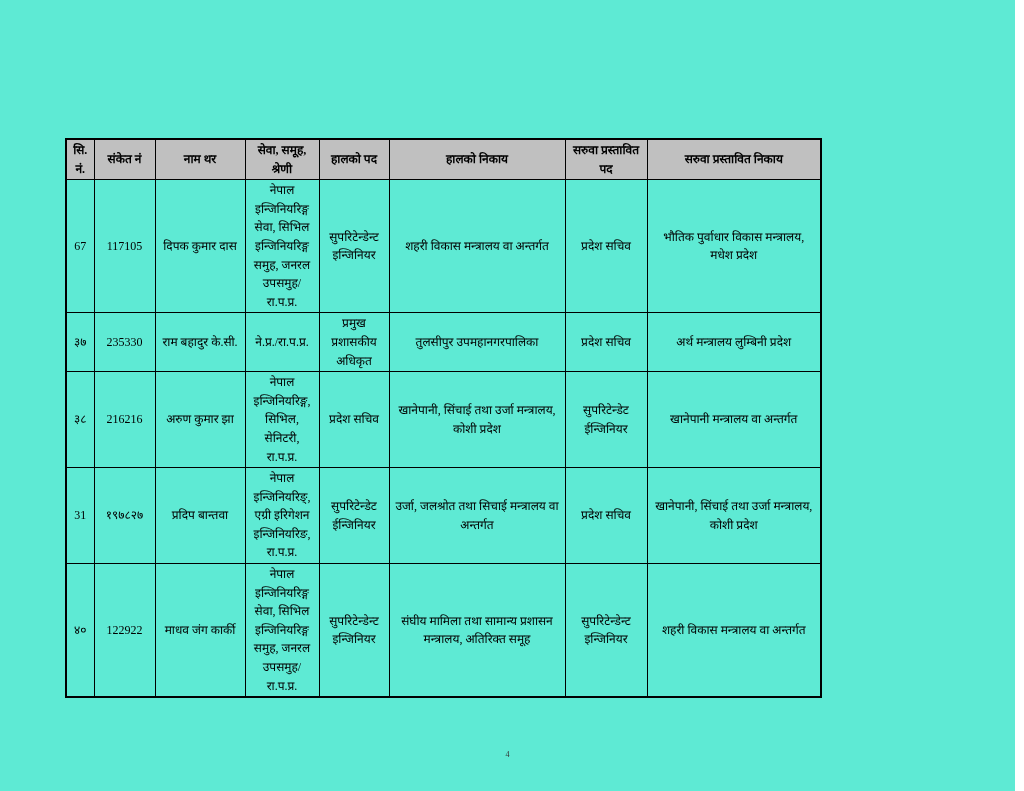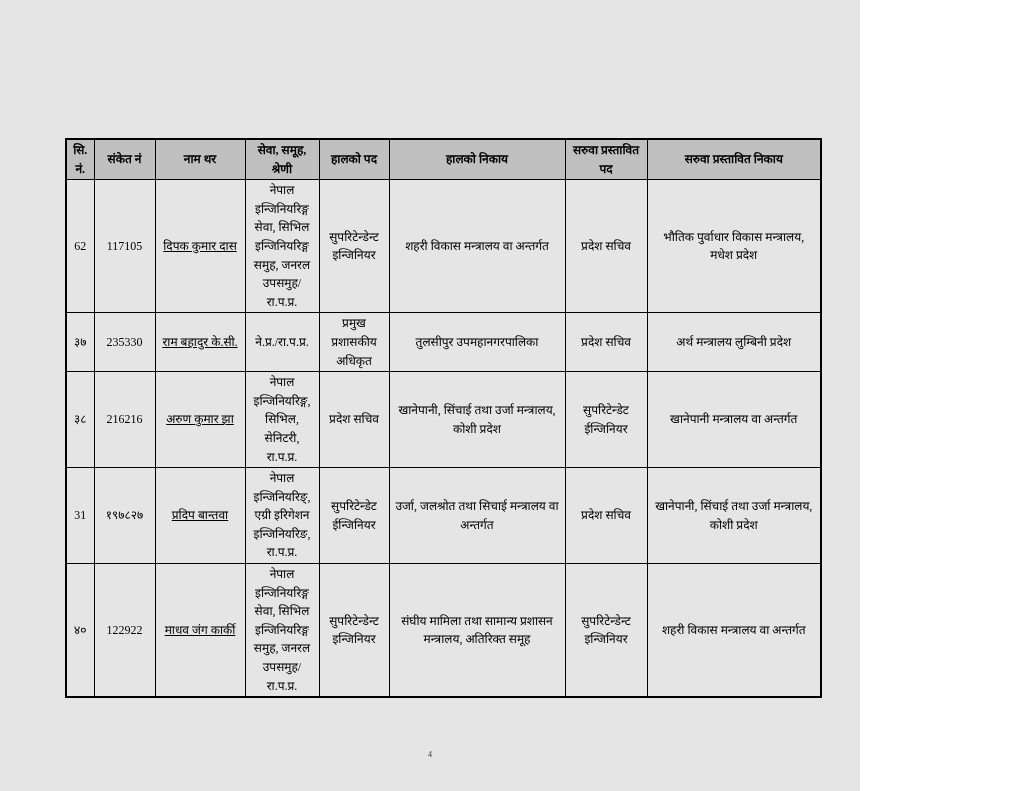--- a/index.html
+++ b/index.html
@@ -5,22 +5,22 @@
   * { box-sizing: border-box; }
   html, body {
     margin: 0; padding: 0;
     width: 1024px; height: 791px;
     background: #ffffff;
     font-family: "Liberation Serif", "DejaVu Serif", serif;
     color: #000000;
   }
   .page {
     position: relative;
-    width: 860px; height: 791px;
-    background: #e5e5e5;
+    width: 1015px; height: 791px;
+    background: #5eead4;
     overflow: hidden;
   }
   table.doc-table {
     position: absolute;
     left: 65px; top: 138px;
     width: 755px;
     border-collapse: collapse;
     table-layout: fixed;
     border: 2px solid #000000;
   }
@@ -33,21 +33,21 @@
     vertical-align: middle;
     padding: 1px 3px;
     overflow: hidden;
     word-wrap: break-word;
   }
   table.doc-table thead th {
     background: #c0c0c0;
     font-weight: bold;
     height: 38px;
   }
-  td.cell-name { text-align: left; padding-left: 4px; text-decoration: underline; }
+  td.cell-name { text-align: left; padding-left: 4px; }
   tr.row-0 { height: 119px; }
   tr.row-1 { height: 55px; }
   tr.row-2 { height: 77px; }
   tr.row-3 { height: 94px; }
   tr.row-4 { height: 113px; }
   .page-number {
     position: absolute;
     left: 0; right: 0;
     top: 750px;
     text-align: center;
@@ -78,21 +78,21 @@
         <th>नाम थर</th>
         <th>सेवा, समूह, श्रेणी</th>
         <th>हालको पद</th>
         <th>हालको निकाय</th>
         <th>सरुवा प्रस्तावित पद</th>
         <th>सरुवा प्रस्तावित निकाय</th>
       </tr>
     </thead>
     <tbody>
       <tr class="row-0">
-        <td class="cell-sn">62</td>
+        <td class="cell-sn">67</td>
         <td class="cell-code">117105</td>
         <td class="cell-name">दिपक कुमार दास</td>
         <td class="cell-service">नेपाल इन्जिनियरिङ्ग सेवा, सिभिल इन्जिनियरिङ्ग समुह, जनरल उपसमुह/रा.प.प्र.</td>
         <td class="cell-current-post">सुपरिटेन्डेन्ट इन्जिनियर</td>
         <td class="cell-current-body">शहरी विकास मन्त्रालय वा अन्तर्गत</td>
         <td class="cell-proposed-post">प्रदेश सचिव</td>
         <td class="cell-proposed-body">भौतिक पुर्वाधार विकास मन्त्रालय, मधेश प्रदेश</td>
       </tr>
       <tr class="row-1">
         <td class="cell-sn">३७</td>

